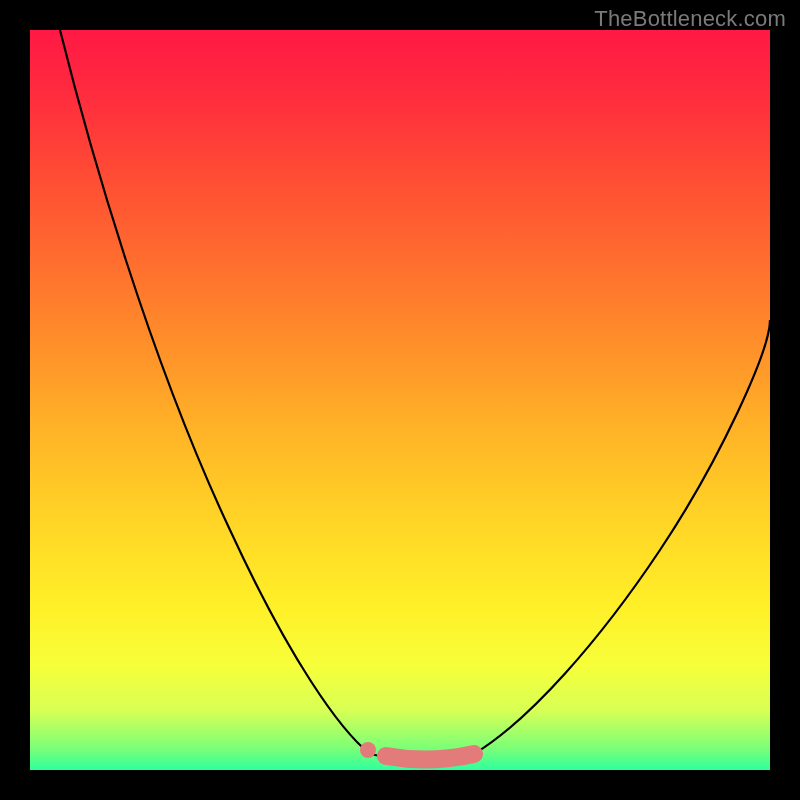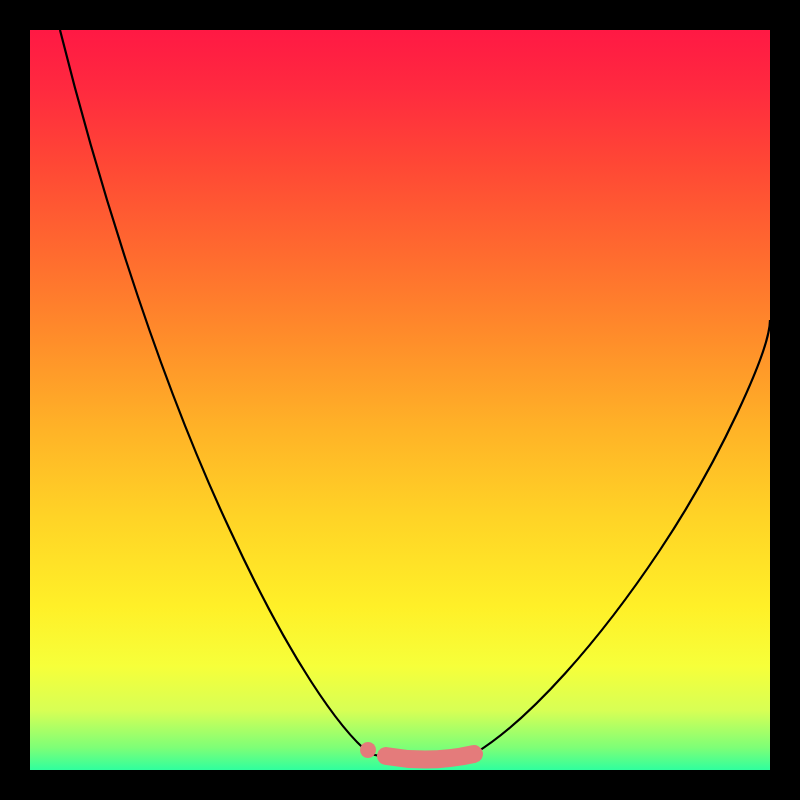--- a/index.html
+++ b/index.html
@@ -78,14 +78,15 @@
       <path fill="none" stroke="#000" stroke-width="2.2" d="M 340 724
                Q 392 736, 444 724"></path>
 
       <path fill="none" stroke="#e47b7b" stroke-width="18" stroke-linecap="round" d="M 356 726
                Q 400 734, 444 724"></path>
 
       <circle cx="338" cy="720" r="8" fill="#e47b7b"></circle>
     </svg>
   </div>
 
+  <div class="watermark">TheBottleneck.com</div>
 
 </div>
 
 </body></html>

